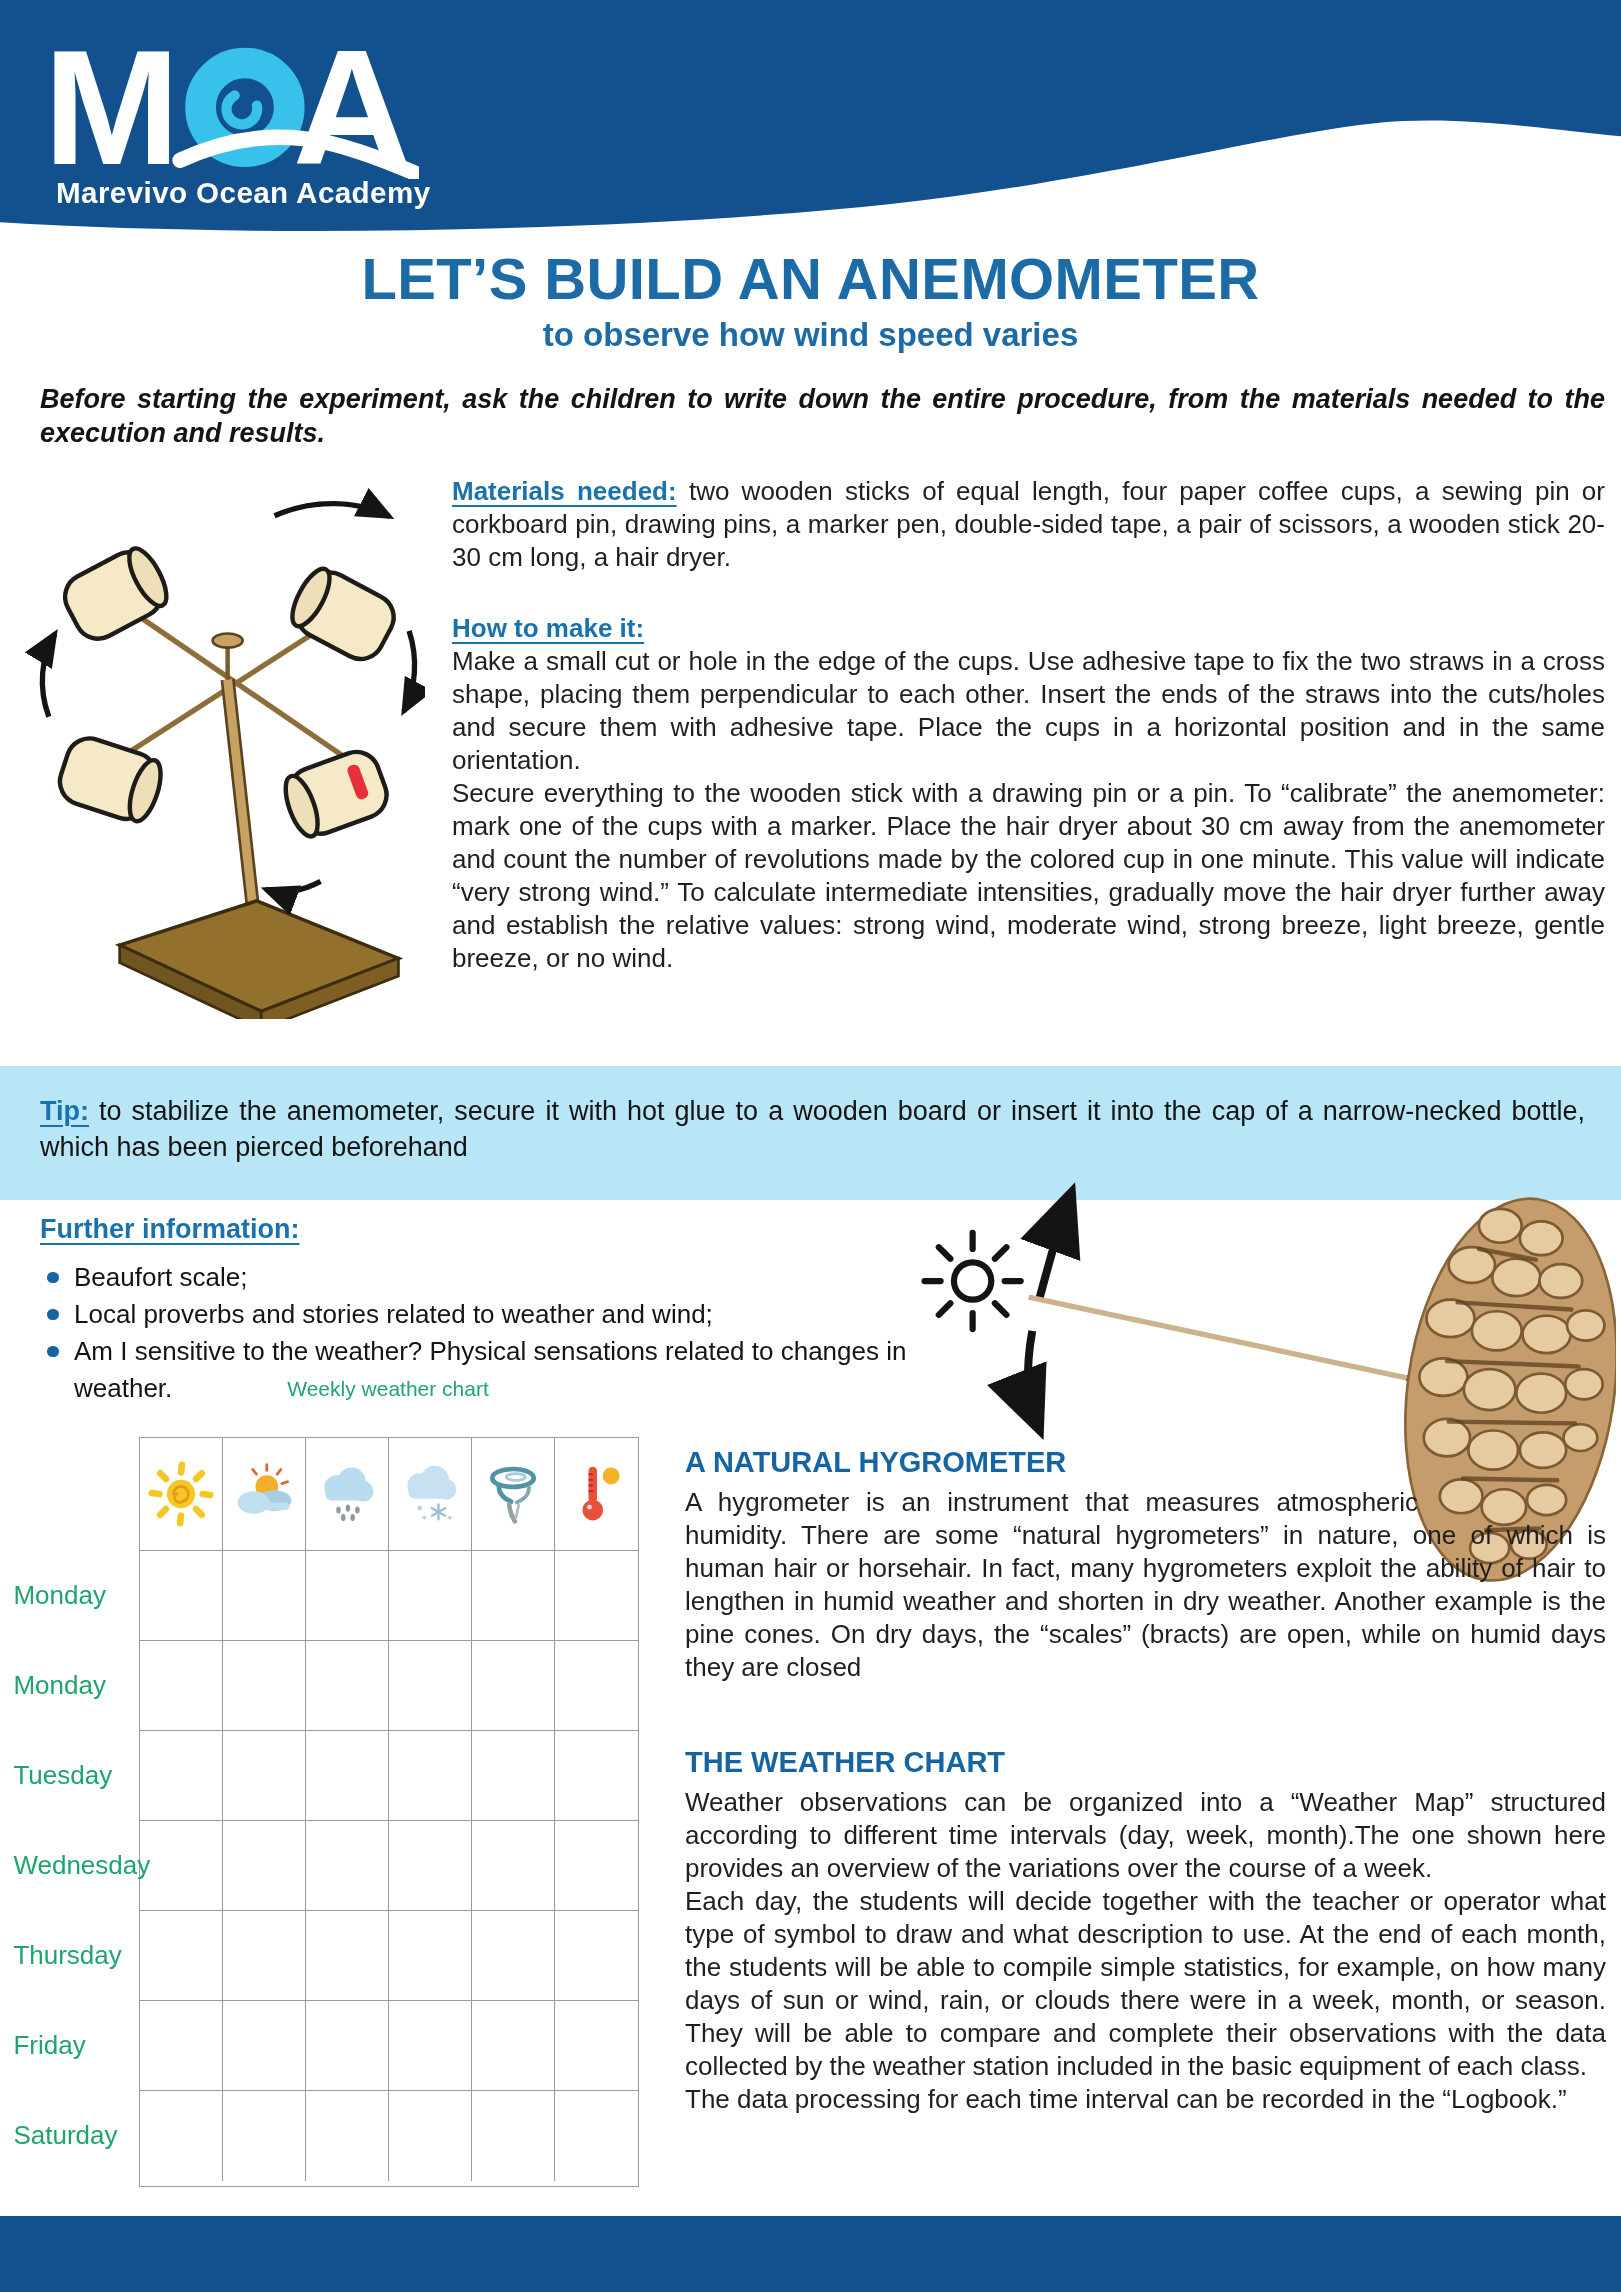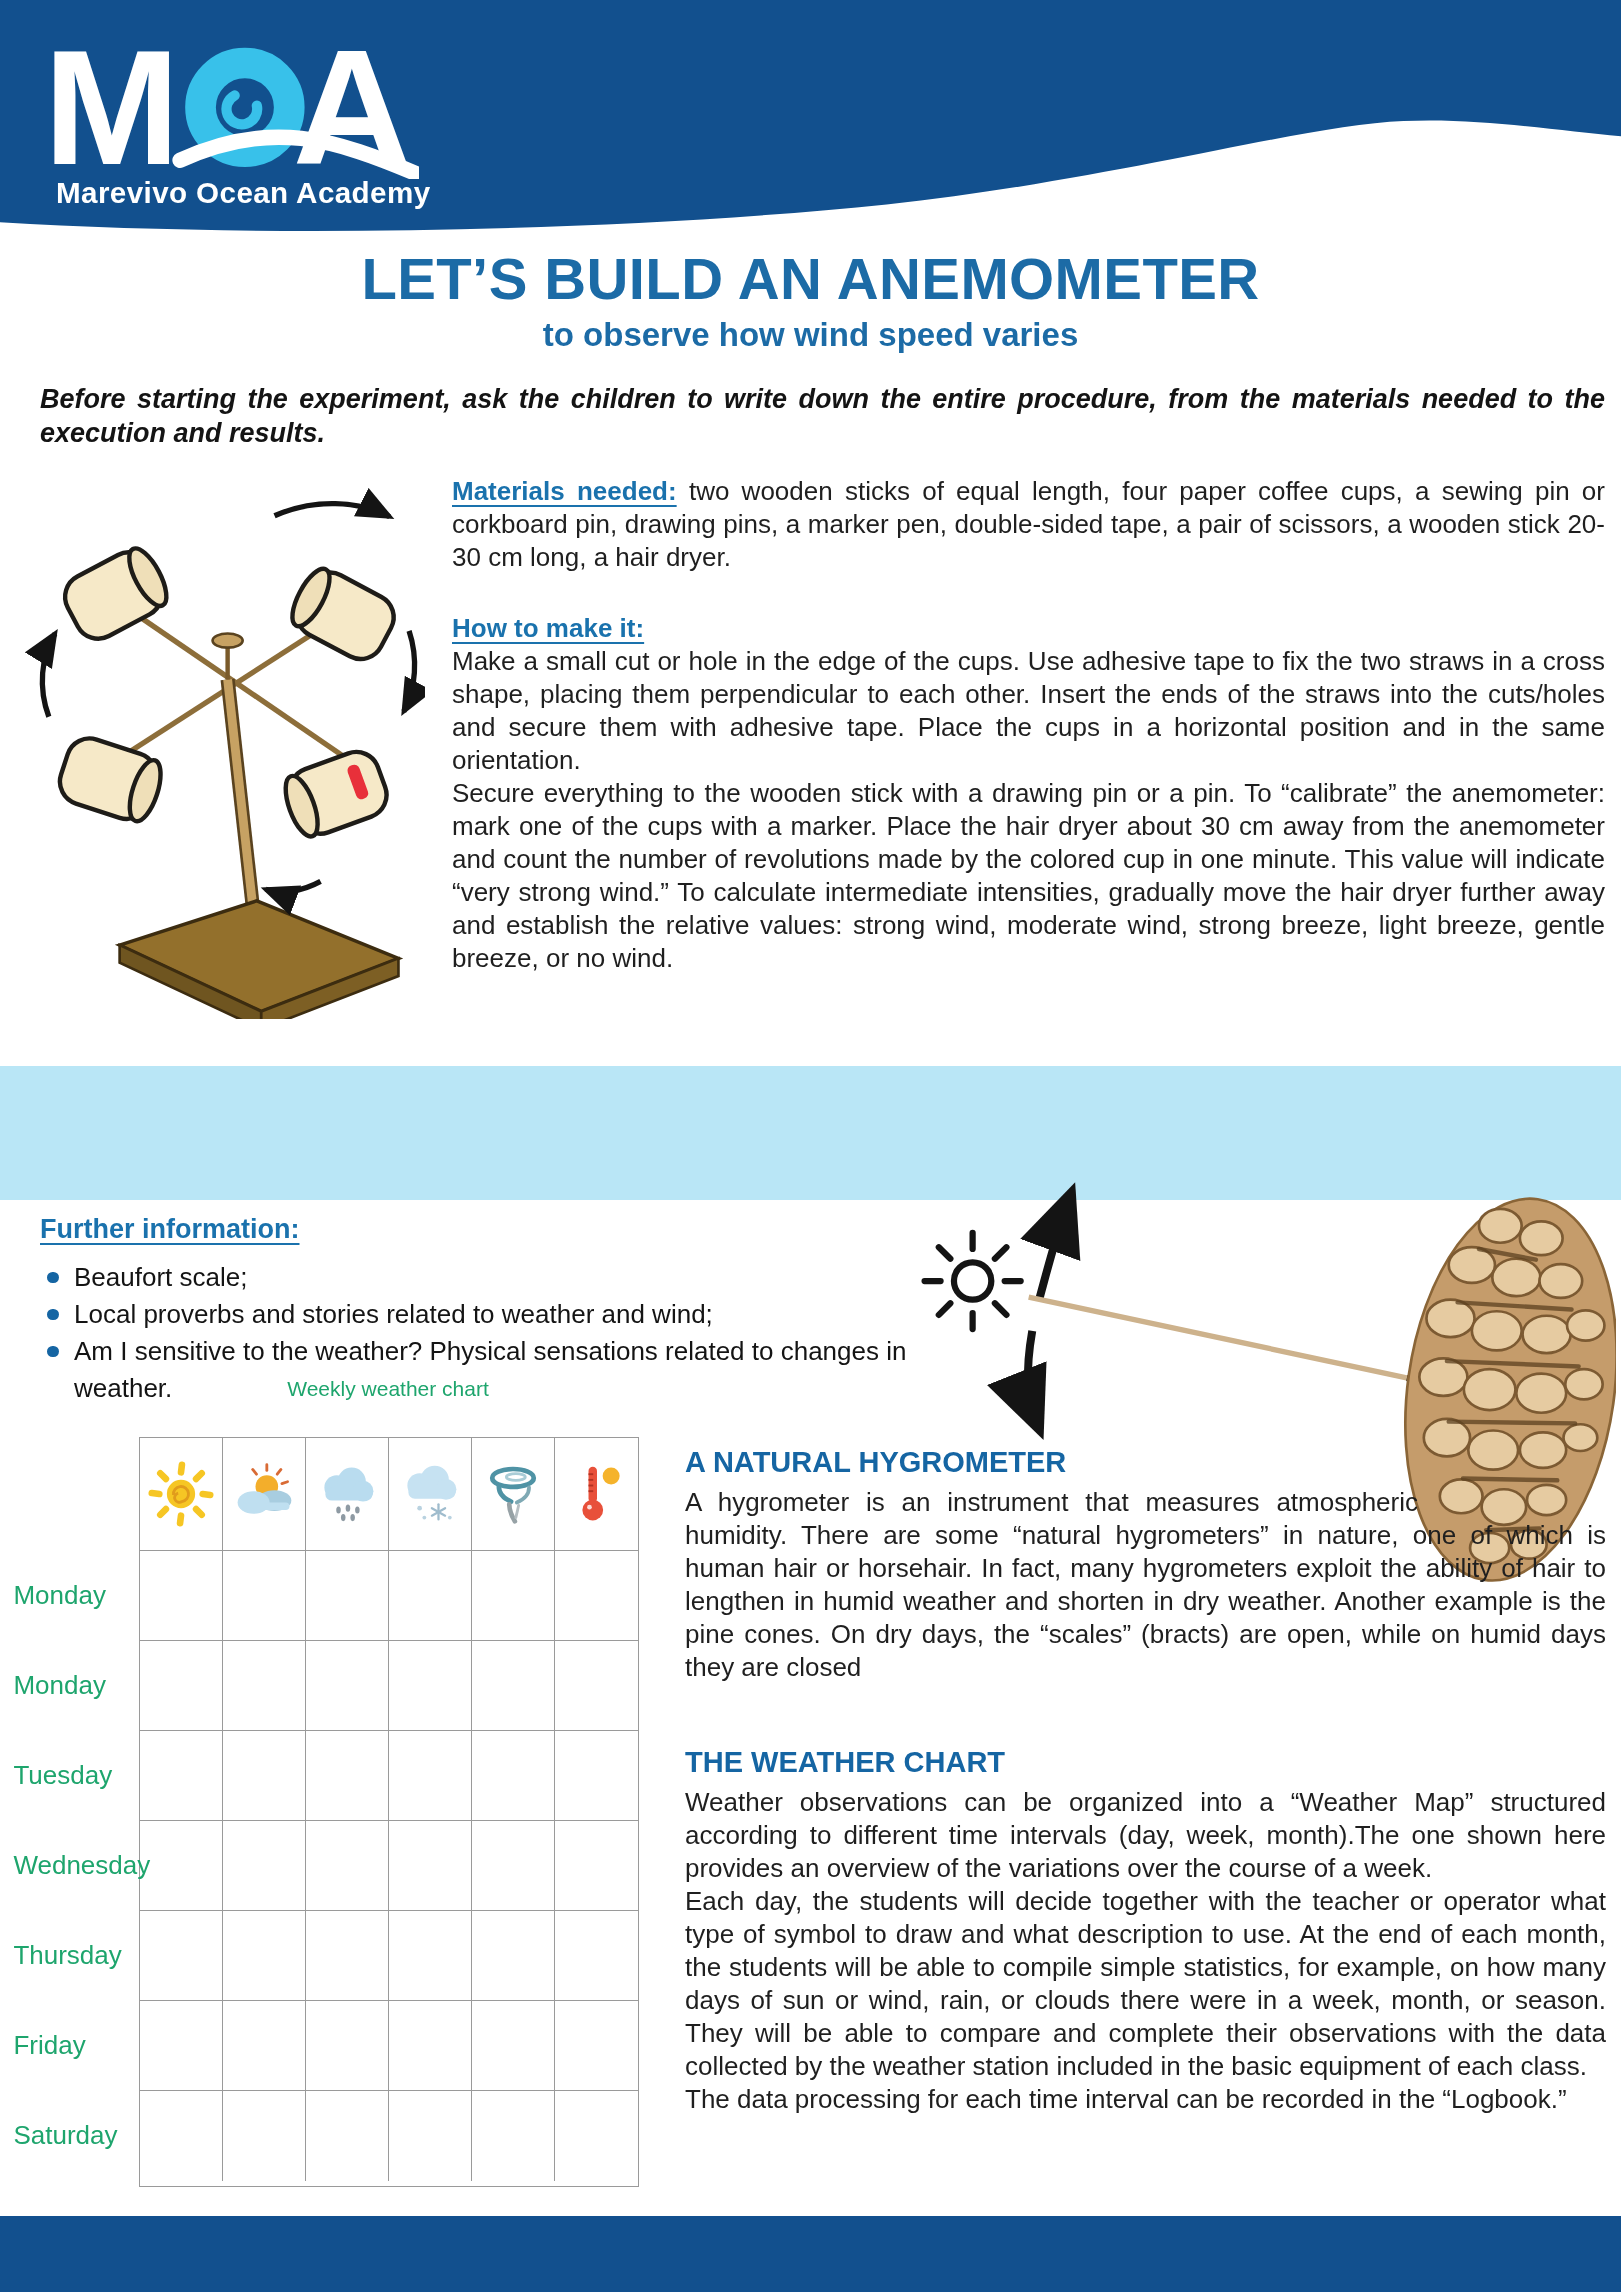--- a/index.html
+++ b/index.html
@@ -142,20 +142,21 @@
 
   <div class="abs main-col">
     <p><span class="h-blue">Materials needed:</span> <span>two wooden sticks of equal length, four paper coffee cups, a sewing pin or corkboard pin, drawing pins, a marker pen, double-sided tape, a pair of scissors, a wooden stick 20-30 cm long, a hair dryer.</span></p>
     <div class="gap40"></div>
     <p><span class="h-blue">How to make it:</span></p>
     <p>Make a small cut or hole in the edge of the cups. Use adhesive tape to fix the two straws in a cross shape, placing them perpendicular to each other. Insert the ends of the straws into the cuts/holes and secure them with adhesive tape. Place the cups in a horizontal position and in the same orientation.</p>
     <p>Secure everything to the wooden stick with a drawing pin or a pin. To “calibrate” the anemometer: mark one of the cups with a marker. Place the hair dryer about 30 cm away from the anemometer and count the number of revolutions made by the colored cup in one minute. This value will indicate “very strong wind.” To calculate intermediate intensities, gradually move the hair dryer further away and establish the relative values: strong wind, moderate wind, strong breeze, light breeze, gentle breeze, or no wind.</p>
   </div>
 
   <div class="abs tip-band"></div>
+  <div class="abs tip-text"><span class="h-blue">Tip:</span> <span>to stabilize the anemometer, secure it with hot glue to a wooden board or insert it into the cap of a narrow-necked bottle, which has been pierced beforehand</span></div>
 
   <div class="abs further">
     <span class="h-blue further-h">Further information:</span>
     <ul>
       <li><span>Beaufort scale;</span></li>
       <li><span>Local proverbs and stories related to weather and wind;</span></li>
       <li><span>Am I sensitive to the weather? Physical sensations related to changes in weather.</span></li>
     </ul>
   </div>
 

